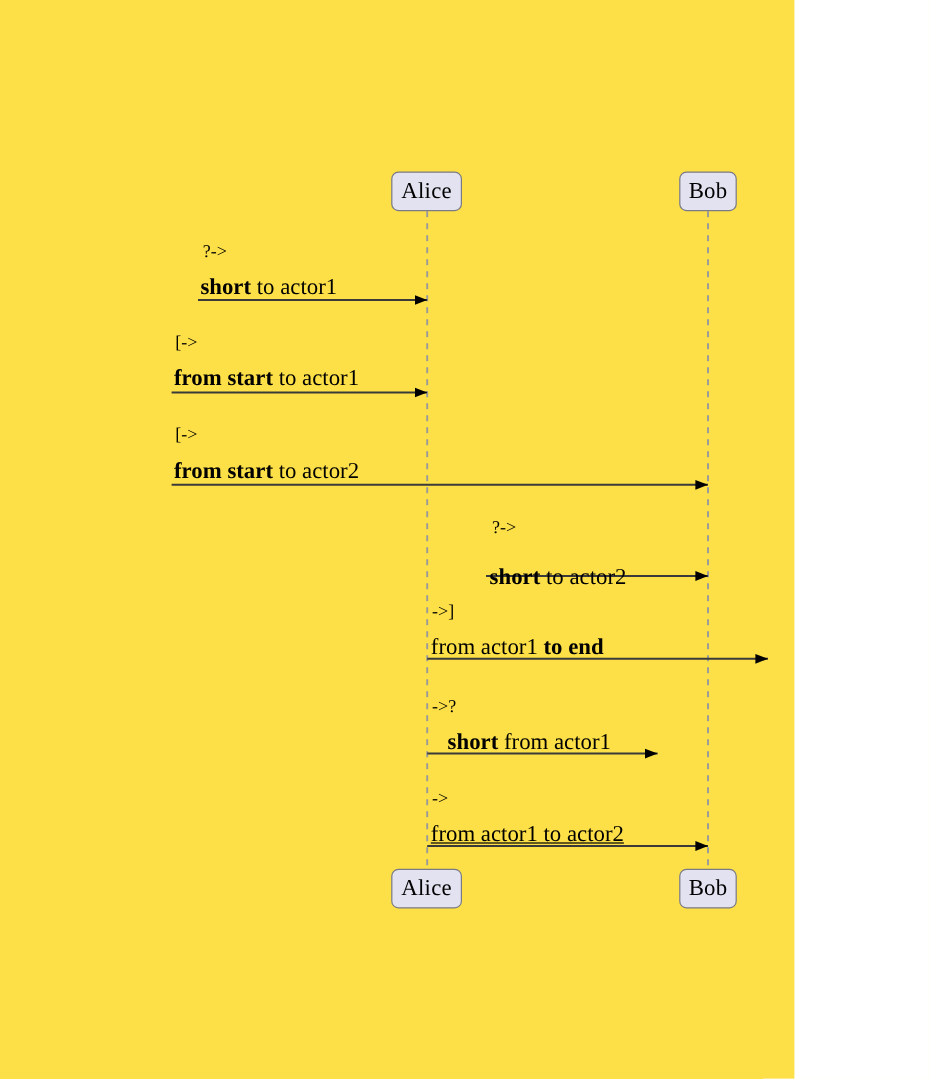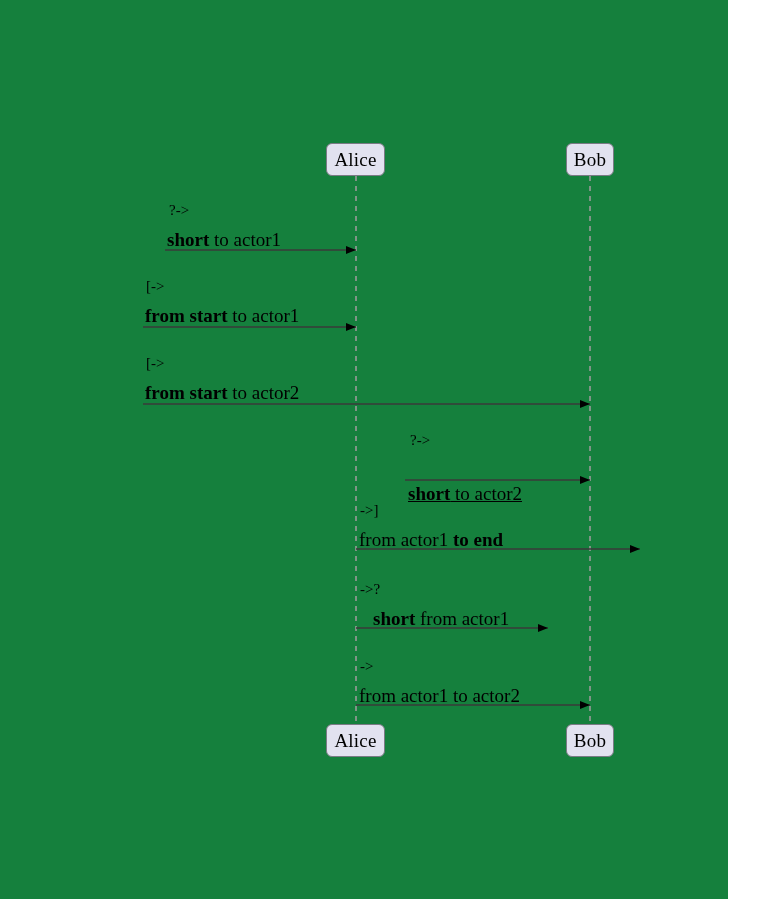--- a/index.html
+++ b/index.html
@@ -6,24 +6,24 @@
     margin: 0;
     padding: 0;
     background: #ffffff;
   }
   body {
     font-family: "Liberation Serif", "DejaVu Serif", serif;
     color: #000000;
   }
   #canvas {
     position: relative;
-    width: 728px;
+    width: 662px;
     height: 899px;
     overflow: hidden;
-    background: #15803d;
+    background: #fde047;
   }
   #diagram-svg {
     position: absolute;
     left: 0;
     top: 0;
     width: 774px;
     height: 899px;
   }
   .participant-box {
     position: absolute;
@@ -102,22 +102,22 @@
       </div>
     </div>
   <div id="label-layer">
       <div class="msg-note" style="left: 169px; top: 203px;">?-&gt;</div>
       <div class="msg-label" style="left: 167px; top: 230px;"><b>short</b><span> to actor1</span></div>
       <div class="msg-note" style="left: 146px; top: 279px;">[-&gt;</div>
       <div class="msg-label" style="left: 145px; top: 306px; font-family: Liberation Serif, serif;"><b>from start</b><span> to actor1</span></div>
       <div class="msg-note" style="left: 146px; top: 356px;">[-&gt;</div>
       <div class="msg-label" style="left: 145px; top: 383px; text-align: center;"><b>from start</b><span> to actor2</span></div>
       <div class="msg-note" style="left: 410px; top: 433px;">?-&gt;</div>
-      <div class="msg-label" style="left: 408px; top: 484px; text-decoration: underline;"><b>short</b><span> to actor2</span></div>
+      <div class="msg-label" style="left: 408px; top: 472px;"><b>short</b><span> to actor2</span></div>
       <div class="msg-note" style="left: 360px; top: 503px;">-&gt;]</div>
       <div class="msg-label" style="left: 359px; top: 530px;"><span>from actor1 </span><b>to end</b></div>
       <div class="msg-note" style="left: 360px; top: 582px;">-&gt;?</div>
       <div class="msg-label" style="left: 373px; top: 609px;"><b>short</b><span> from actor1</span></div>
       <div class="msg-note" style="left: 360px; top: 659px;">-&gt;</div>
-      <div class="msg-label" style="left: 359px; top: 686px;"><span>from actor1 to actor2</span></div>
+      <div class="msg-label" style="left: 359px; top: 686px; text-decoration: underline;"><span>from actor1 to actor2</span></div>
     </div>
 
 </div>
 
 </body></html>

